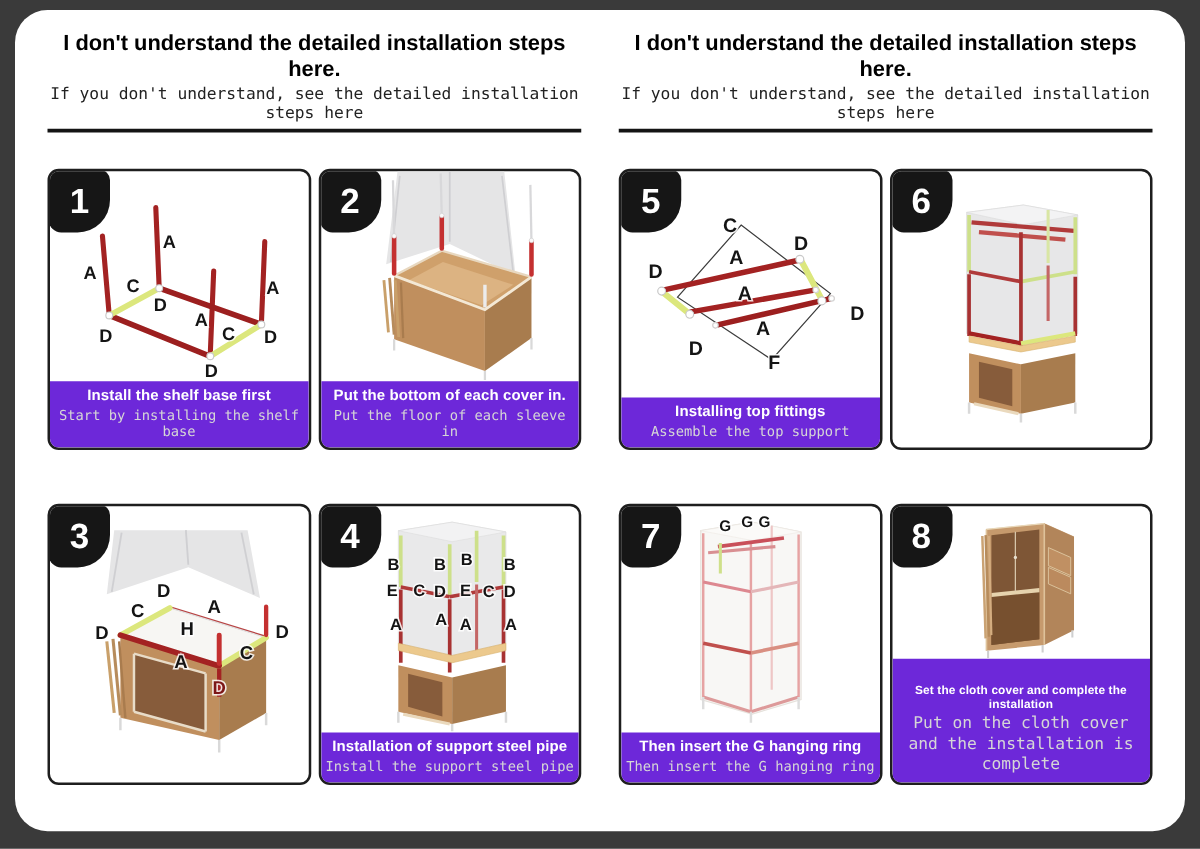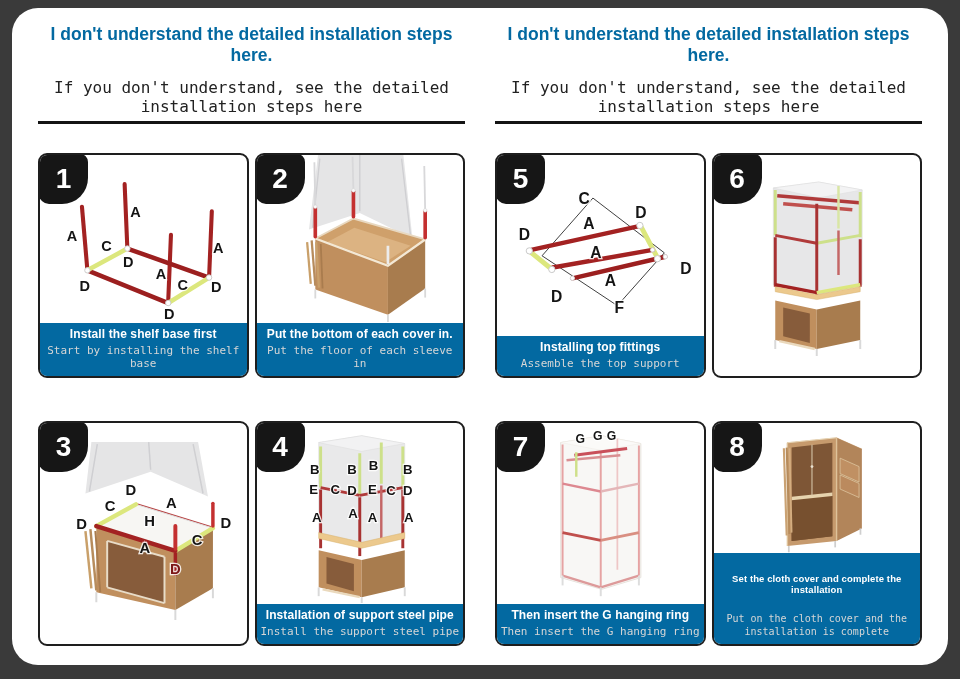--- a/index.html
+++ b/index.html
@@ -1,33 +1,33 @@
 <!DOCTYPE html>
 <html><head>
 <meta charset="utf-8">
 <style>
   * { margin:0; padding:0; box-sizing:border-box; }
   html,body { width:960px; height:679px; }
   body { background:#3a3a3a; font-family:"Liberation Sans", sans-serif; position:relative; overflow:hidden; }
   .sheet { position:absolute; left:12px; right:12px; top:8px; bottom:14px; background:#ffffff; border-radius:26px; display:flex; padding:10px 26px 0 26px; gap:30px; }
   .col { flex:1; display:flex; flex-direction:column; }
   .col-header { text-align:center; padding-top:6px; }
-  .col-title { font-weight:700; font-size:17.5px; color:#0369a1; }
-  .col-sub { font-family:"DejaVu Sans Mono", monospace; font-size:16px; color:#222; margin-top:12px; }
+  .col-title { font-weight:700; font-size:17.5px; color:#000000; }
+  .col-sub { font-family:"DejaVu Sans Mono", monospace; font-size:13px; color:#222; margin-top:2px; }
   .col-rule { height:3px; background:#141414; margin-top:5px; }
   .grid { margin-top:29px; display:grid; grid-template-columns:1fr 1fr; column-gap:6px; row-gap:43px; }
   .panel { height:225px; position:relative; border:2px solid #1e1e1e; border-radius:9px; overflow:hidden; background:#fff; display:flex; flex-direction:column; }
   .badge { position:absolute; top:-1px; left:-1px; width:49px; height:50px; background:#161616; color:#fff; border-radius:8px 8px 26px 10px; display:flex; align-items:center; justify-content:center; font-weight:700; font-size:28px; z-index:2; }
   .diagram { flex:1; position:relative; }
   .diagram svg { position:absolute; inset:0; width:100%; height:100%; }
-  .caption { background:#0369a1; color:#fff; text-align:center; padding:4px 3px 6px; min-height:40px; }
+  .caption { background:#6d28d9; color:#fff; text-align:center; padding:4px 3px 6px; min-height:40px; }
   .cap-title { font-weight:700; font-size:12px; letter-spacing:.1px; }
   .cap-sub { font-family:"DejaVu Sans Mono", monospace; font-size:11px; color:#d6d6d6; margin-top:3px; }
   .cap-small .cap-title { font-size:9.5px;margin-top:16px; }
-  .cap-small .cap-sub { font-size:10px; margin-top:18px; line-height:1.25; }
+  .cap-small .cap-sub { font-size:13px; margin-top:2px; line-height:1.25; }
   text { font-family:"Liberation Sans", sans-serif; font-weight:700; fill:#141414; paint-order:stroke; stroke:rgba(255,255,255,.85); stroke-width:2.5px; }
   .lbl16 { font-size:16px; } .lbl15 { font-size:15px; } .lbl13 { font-size:13.5px; } .lbl12 { font-size:12.5px; }
   .lblred { fill:#7c1717; }
 </style>
 </head>
 <body>
 
 <div class="sheet">
 
   <div class="col">

